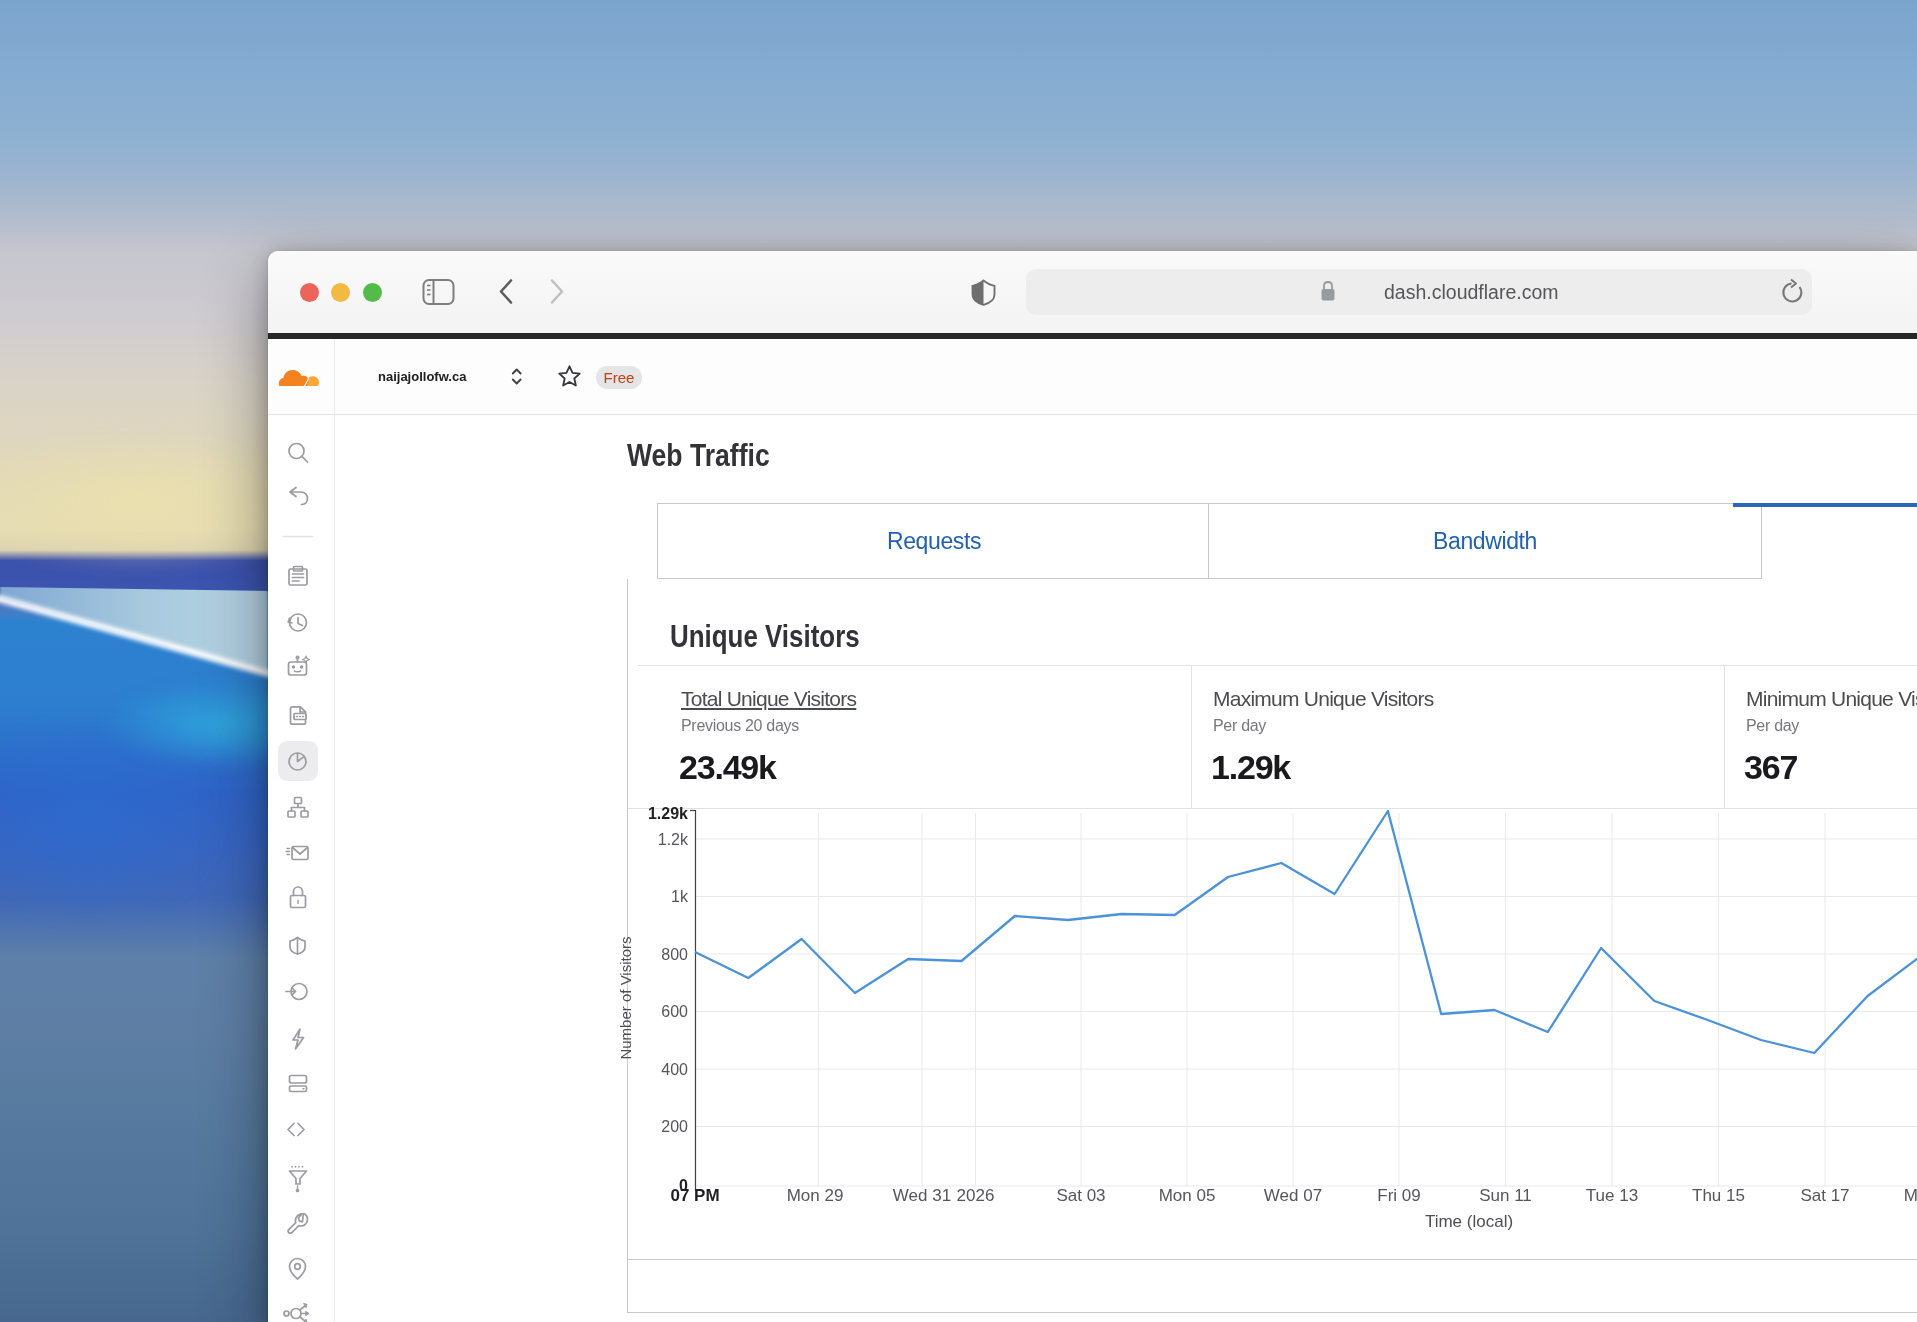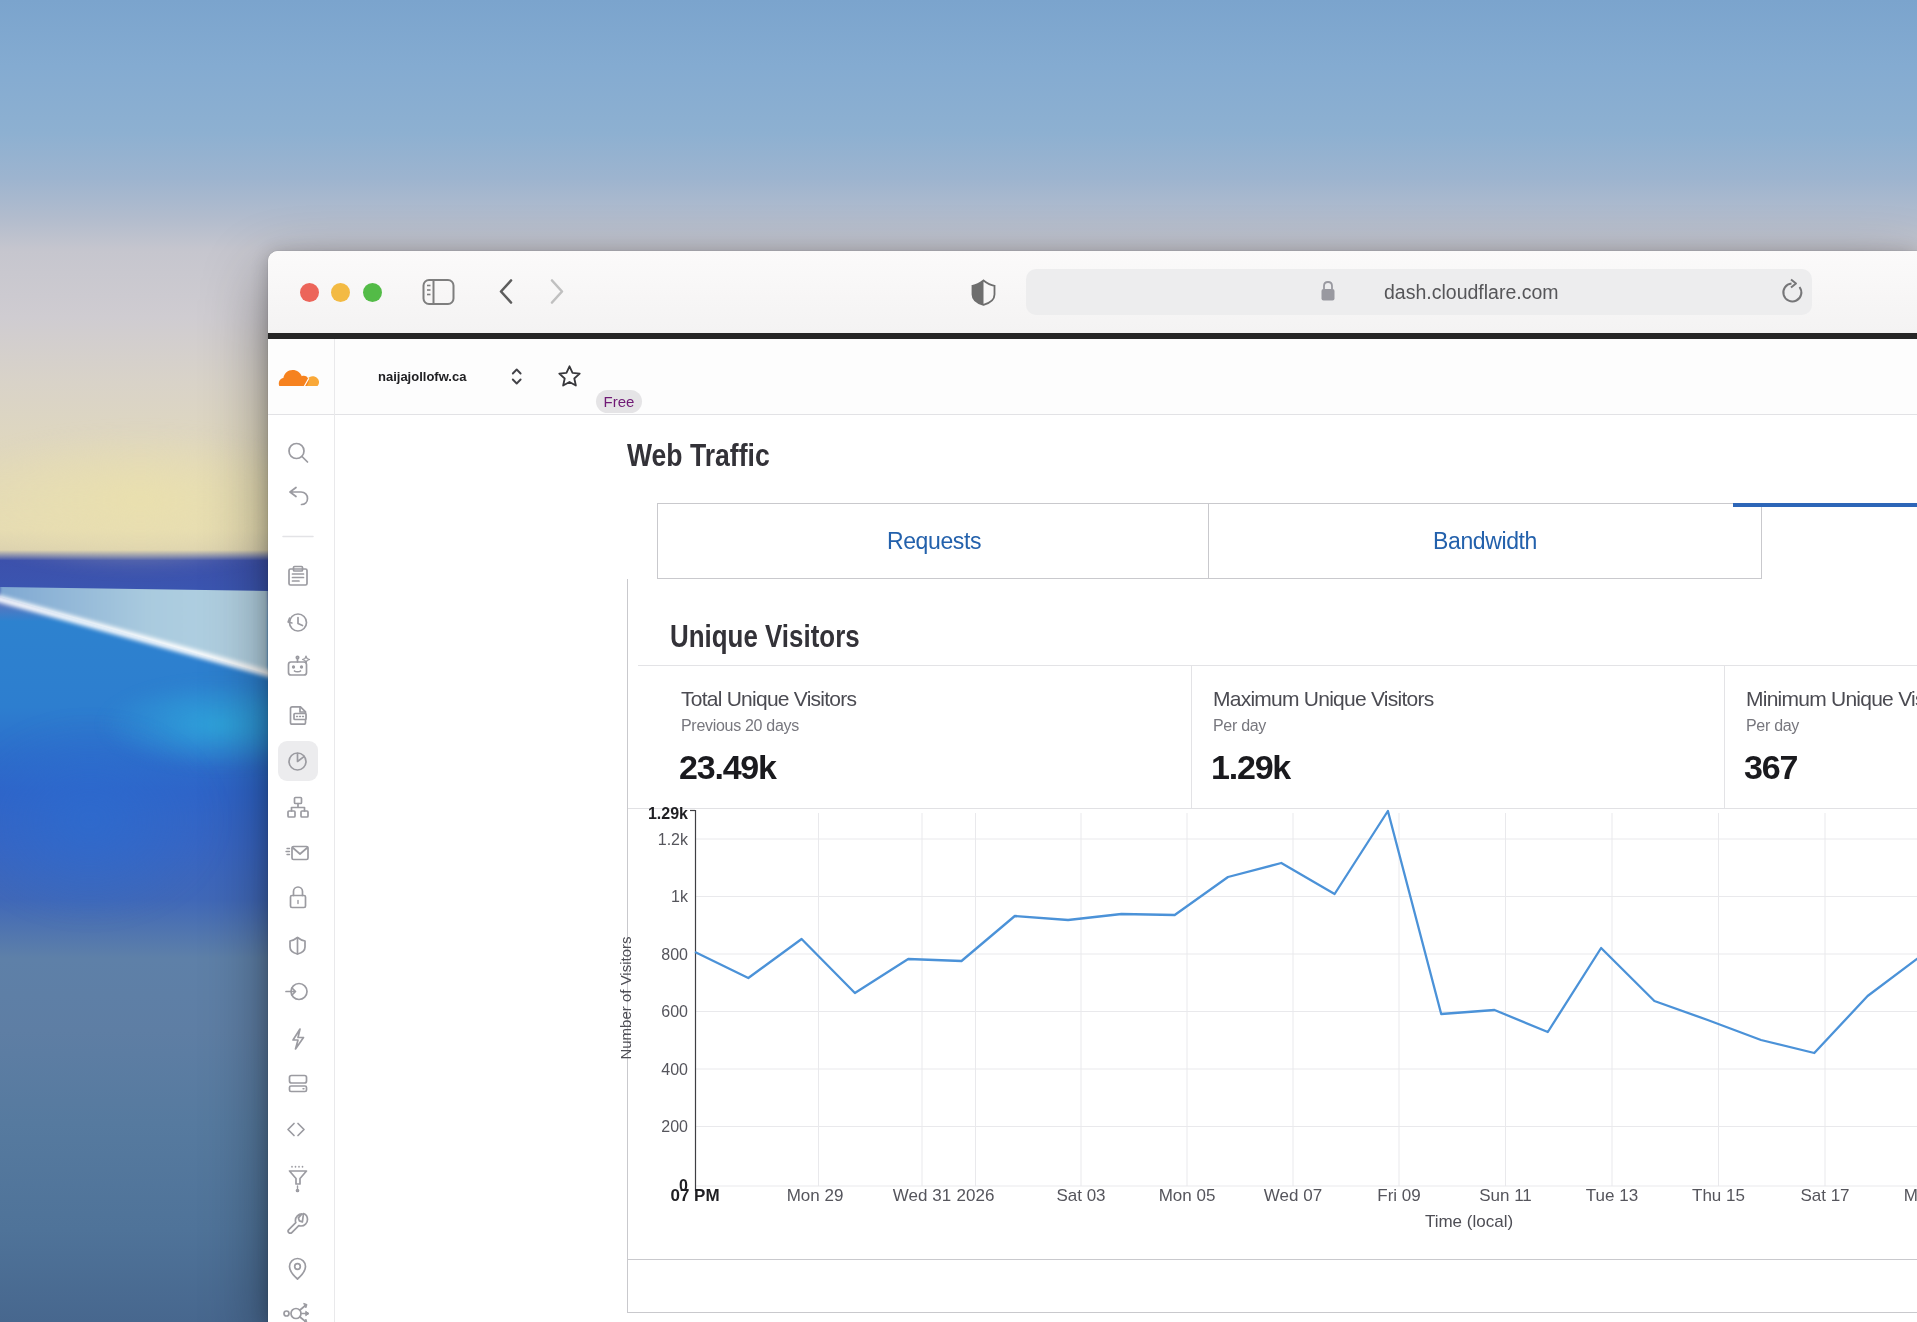--- a/index.html
+++ b/index.html
@@ -28,21 +28,21 @@
   #darkline { left:268px; top:333px; width:1649px; height:6px; background:#262626; }
 
   #urlbar { left:1026px; top:269px; width:786px; height:46px; border-radius:10px; background:#ededee; }
   #urltext { left:1344px; top:280px; width:300px; height:24px; font-size:19.5px; color:#565659; line-height:24px;margin-left:40px; }
 
   
   #cfheader { left:268px; top:339px; width:1649px; height:76px; background:#fdfdfd; border-bottom:1px solid #e2e2e5; }
   #logocol { left:268px; top:339px; width:67px; height:76px; border-right:1px solid #e9e9eb; }
   #domain { left:378px; top:365px; font-size:13px; font-weight:700; color:#202023; line-height:23px; }
   #freepill { left:596px; top:366px; width:46px; height:23px; background:#e5e4e6; border-radius:12px;
-    font-size:15px; color:#701a75; text-align:center; line-height:23px;margin-top:24px; }
+    font-size:15px; color:#c2410c; text-align:center; line-height:23px; }
 
   
   #sidebar { left:268px; top:415px; width:67px; height:907px; background:#fff; border-right:1px solid #e9e9eb; }
   #selbg { left:278px; top:741px; width:40px; height:40px; border-radius:9px; background:#ececee; }
 
   
   #webtraffic { left:627px; top:437px; font-size:32px; font-weight:700; color:#333238; transform:scaleX(.83); transform-origin:left top; }
   .tab { border:1px solid #c9c9cd; background:#fff; text-align:center; line-height:74px;
     font-size:23px; letter-spacing:-0.4px; color:#2361ac; top:503px; height:76px; }
   #tab1 { left:627px; width:554px;margin-left:30px; }
@@ -211,21 +211,21 @@
 <div id="tab1" class="tab abs">Requests</div>
 <div id="tab2" class="tab abs">Bandwidth</div>
 <div id="tab3top" class="abs"></div>
 <div id="panel" class="abs"></div>
 <div id="uvtitle" class="abs">Unique Visitors</div>
 <div id="statline" class="abs"></div>
 <div class="vsep abs" style="left:1191px;"></div>
 <div class="vsep abs" style="left:1724px;"></div>
 <div id="statbot" class="abs"></div>
 
-<div class="cardtitle abs" style="left:681px; top:687px;">Total Unique Visitors</div>
+<div class="cardtitle abs" style="left:681px; top:687px;text-decoration:underline;">Total Unique Visitors</div>
 <div class="cardsub abs" style="left:681px; top:717px;">Previous 20 days</div>
 <div class="cardnum abs" style="left:679px; top:748px;">23.49k</div>
 
 <div class="cardtitle abs" style="left:1213px; top:687px;">Maximum Unique Visitors</div>
 <div class="cardsub abs" style="left:1213px; top:717px;">Per day</div>
 <div class="cardnum abs" style="left:1211px; top:748px;">1.29k</div>
 
 <div class="cardtitle abs" style="left:1746px; top:687px;">Minimum Unique Visitors</div>
 <div class="cardsub abs" style="left:1746px; top:717px;">Per day</div>
 <div class="cardnum abs" style="left:1744px; top:748px;">367</div>

